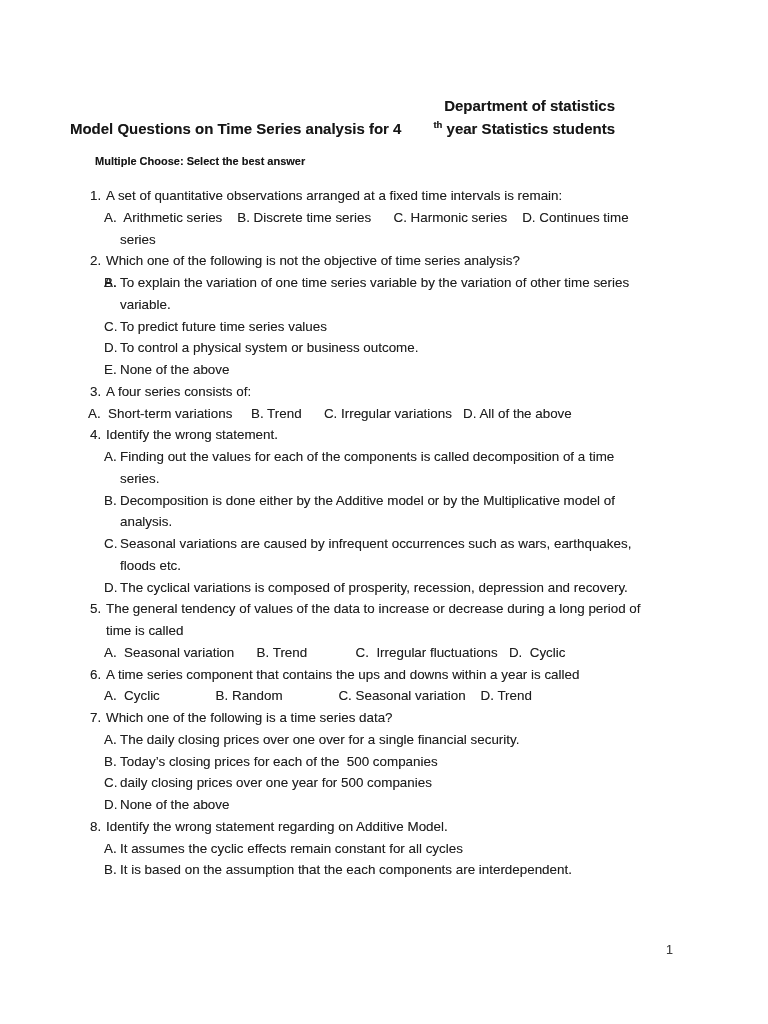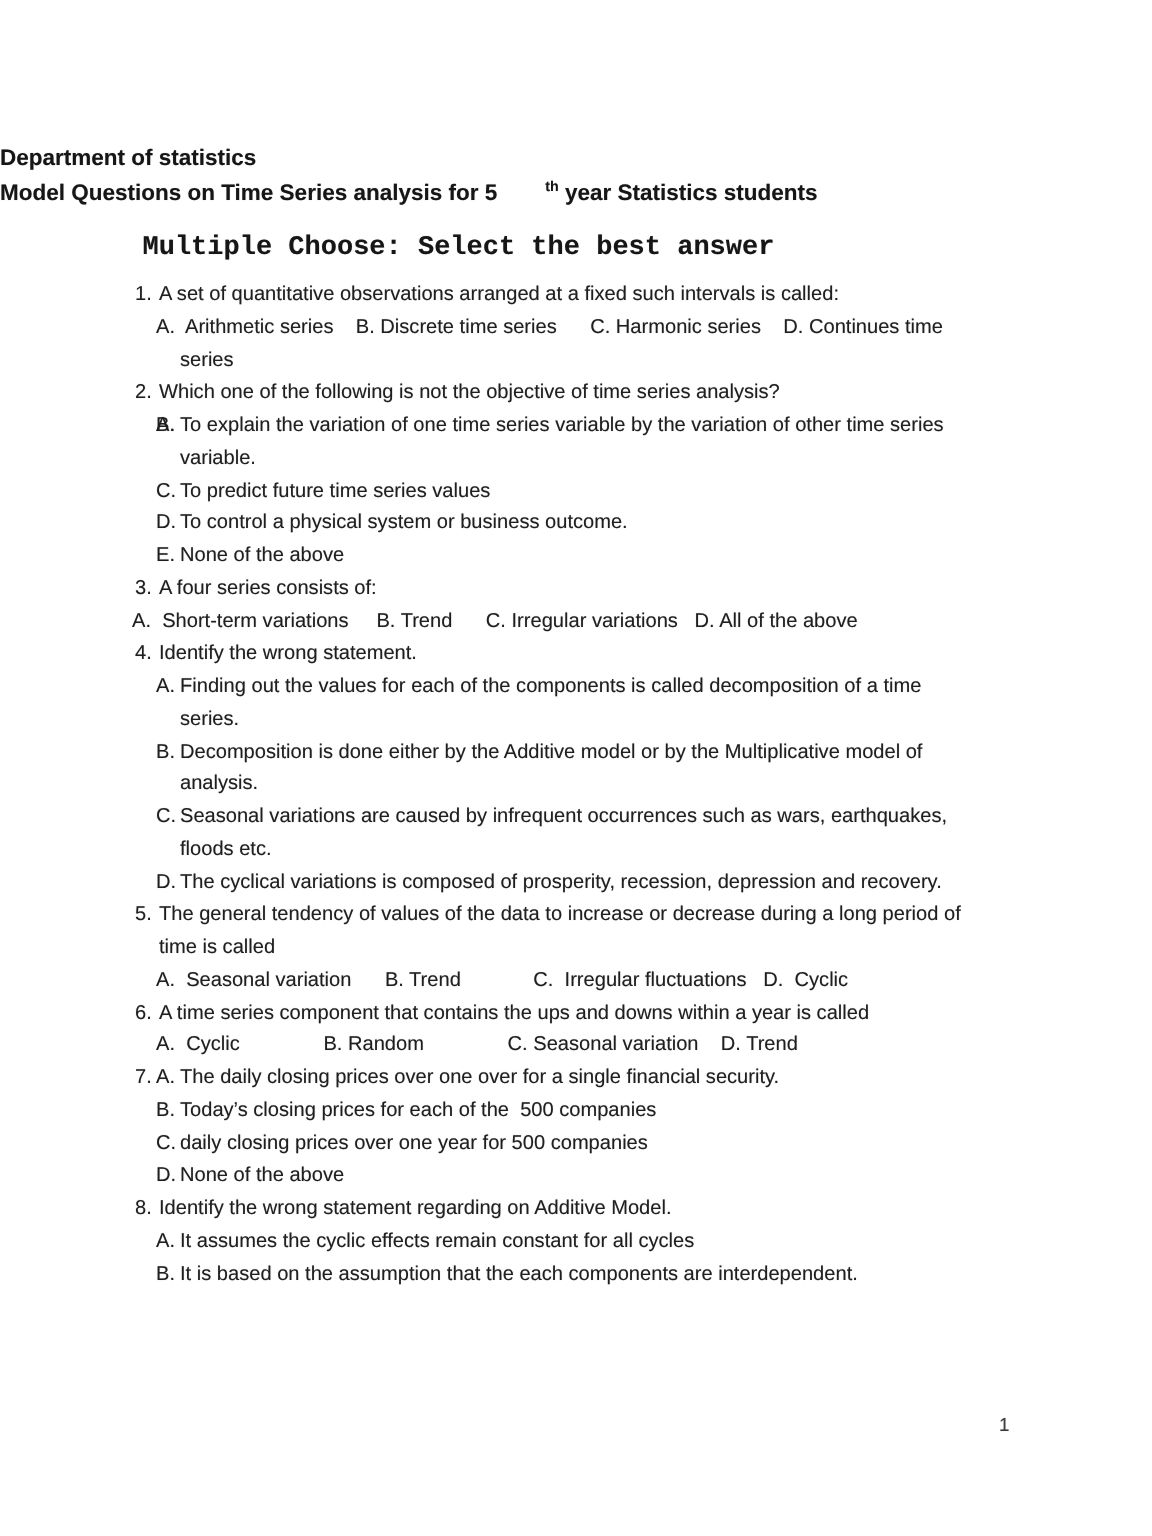--- a/index.html
+++ b/index.html
@@ -10,40 +10,39 @@
     position: relative;
     overflow: hidden;
   }
   .page {
     position: absolute; inset: 0;
     background: #ffffff;
   }
   .doc-text { color: #1f1f1f; text-shadow: 0 0 0.6px rgba(25,25,25,0.4); }
   .title {
     position: absolute; left: 0; width: 615px;
-    text-align: left;
+    text-align: right;
     font-weight: bold;
     font-size: 15px;
     line-height: 19px;
     color: #161616;
   }
   .title-1 { top: 96px; }
   .title-2 { top: 119px; }
   .sup {
     font-size: 9.5px;
     vertical-align: super;
     line-height: 0;
     margin-left: 32px;
   }
   .section-heading {
     position: absolute; left: 95px; top: 155px;
     font-weight: bold;
-    font-size: 18px;
+    font-size: 11px;
     color: #161616;
-    font-family: Liberation Mono, monospace;
   }
   .qlist {
     position: absolute; left: 90px; top: 185px;
     width: 606px;
     font-size: 13.4px;
     line-height: 21.75px;
   }
   .ln { position: relative; white-space: pre-wrap; }
   .ln-q { padding-left: 16px; }
   .ln-q .num { position: absolute; left: 0; top: 0; }
@@ -58,26 +57,26 @@
     text-shadow: 0 0 0.6px rgba(40,40,40,0.4);
   }
 </style>
 </head>
 <body>
 
 <div class="page">
 
   <div class="title title-1 doc-text">Department of statistics</div>
 
-  <div class="title title-2 doc-text"><span>Model Questions on Time Series analysis for 5</span><sup class="sup">th</sup><span> year Statistics students</span></div>
+  <div class="title title-2 doc-text"><span>Model Questions on Time Series analysis for 4</span><sup class="sup">th</sup><span> year Statistics students</span></div>
 
   <div class="section-heading doc-text">Multiple Choose: Select the best answer</div>
 
   <div class="qlist doc-text">
-      <div class="ln ln-q"><span class="num">1.</span><span>A set of quantitative observations arranged at a fixed such intervals is called:</span></div>
+      <div class="ln ln-q"><span class="num">1.</span><span>A set of quantitative observations arranged at a fixed time intervals is remain:</span></div>
       <div class="ln ln-optinline"><span>A.  Arithmetic series    B. Discrete time series      C. Harmonic series    D. Continues time
 series</span></div>
       <div class="ln ln-q"><span class="num">2.</span><span>Which one of the following is not the objective of time series analysis?</span></div>
       <div class="ln ln-opt"><span class="optlabel">A.</span></div>
       <div class="ln ln-opt"><span class="optlabel">B.</span><span>To explain the variation of one time series variable by the variation of other time series
 variable.</span></div>
       <div class="ln ln-opt"><span class="optlabel">C.</span><span>To predict future time series values</span></div>
       <div class="ln ln-opt"><span class="optlabel">D.</span><span>To control a physical system or business outcome.</span></div>
       <div class="ln ln-opt"><span class="optlabel">E.</span><span>None of the above</span></div>
       <div class="ln ln-q"><span class="num">3.</span><span>A four series consists of:</span></div>
@@ -88,21 +87,21 @@
       <div class="ln ln-opt"><span class="optlabel">B.</span><span>Decomposition is done either by the Additive model or by the Multiplicative model of
 analysis.</span></div>
       <div class="ln ln-opt"><span class="optlabel">C.</span><span>Seasonal variations are caused by infrequent occurrences such as wars, earthquakes,
 floods etc.</span></div>
       <div class="ln ln-opt"><span class="optlabel">D.</span><span>The cyclical variations is composed of prosperity, recession, depression and recovery.</span></div>
       <div class="ln ln-q"><span class="num">5.</span><span>The general tendency of values of the data to increase or decrease during a long period of
 time is called</span></div>
       <div class="ln ln-optinline"><span>A.  Seasonal variation      B. Trend             C.  Irregular fluctuations   D.  Cyclic</span></div>
       <div class="ln ln-q"><span class="num">6.</span><span>A time series component that contains the ups and downs within a year is called</span></div>
       <div class="ln ln-optinline"><span>A.  Cyclic               B. Random               C. Seasonal variation    D. Trend</span></div>
-      <div class="ln ln-q"><span class="num">7.</span></div>
+      <div class="ln ln-q"><span class="num">7.</span><span>Which one of the following is a time series data?</span></div>
       <div class="ln ln-opt"><span class="optlabel">A.</span><span>The daily closing prices over one over for a single financial security.</span></div>
       <div class="ln ln-opt"><span class="optlabel">B.</span><span>Today’s closing prices for each of the  500 companies</span></div>
       <div class="ln ln-opt"><span class="optlabel">C.</span><span>daily closing prices over one year for 500 companies</span></div>
       <div class="ln ln-opt"><span class="optlabel">D.</span><span>None of the above</span></div>
       <div class="ln ln-q"><span class="num">8.</span><span>Identify the wrong statement regarding on Additive Model.</span></div>
       <div class="ln ln-opt"><span class="optlabel">A.</span><span>It assumes the cyclic effects remain constant for all cycles</span></div>
       <div class="ln ln-opt"><span class="optlabel">B.</span><span>It is based on the assumption that the each components are interdependent.</span></div>
     </div>
 
   <div class="page-number">1</div>

